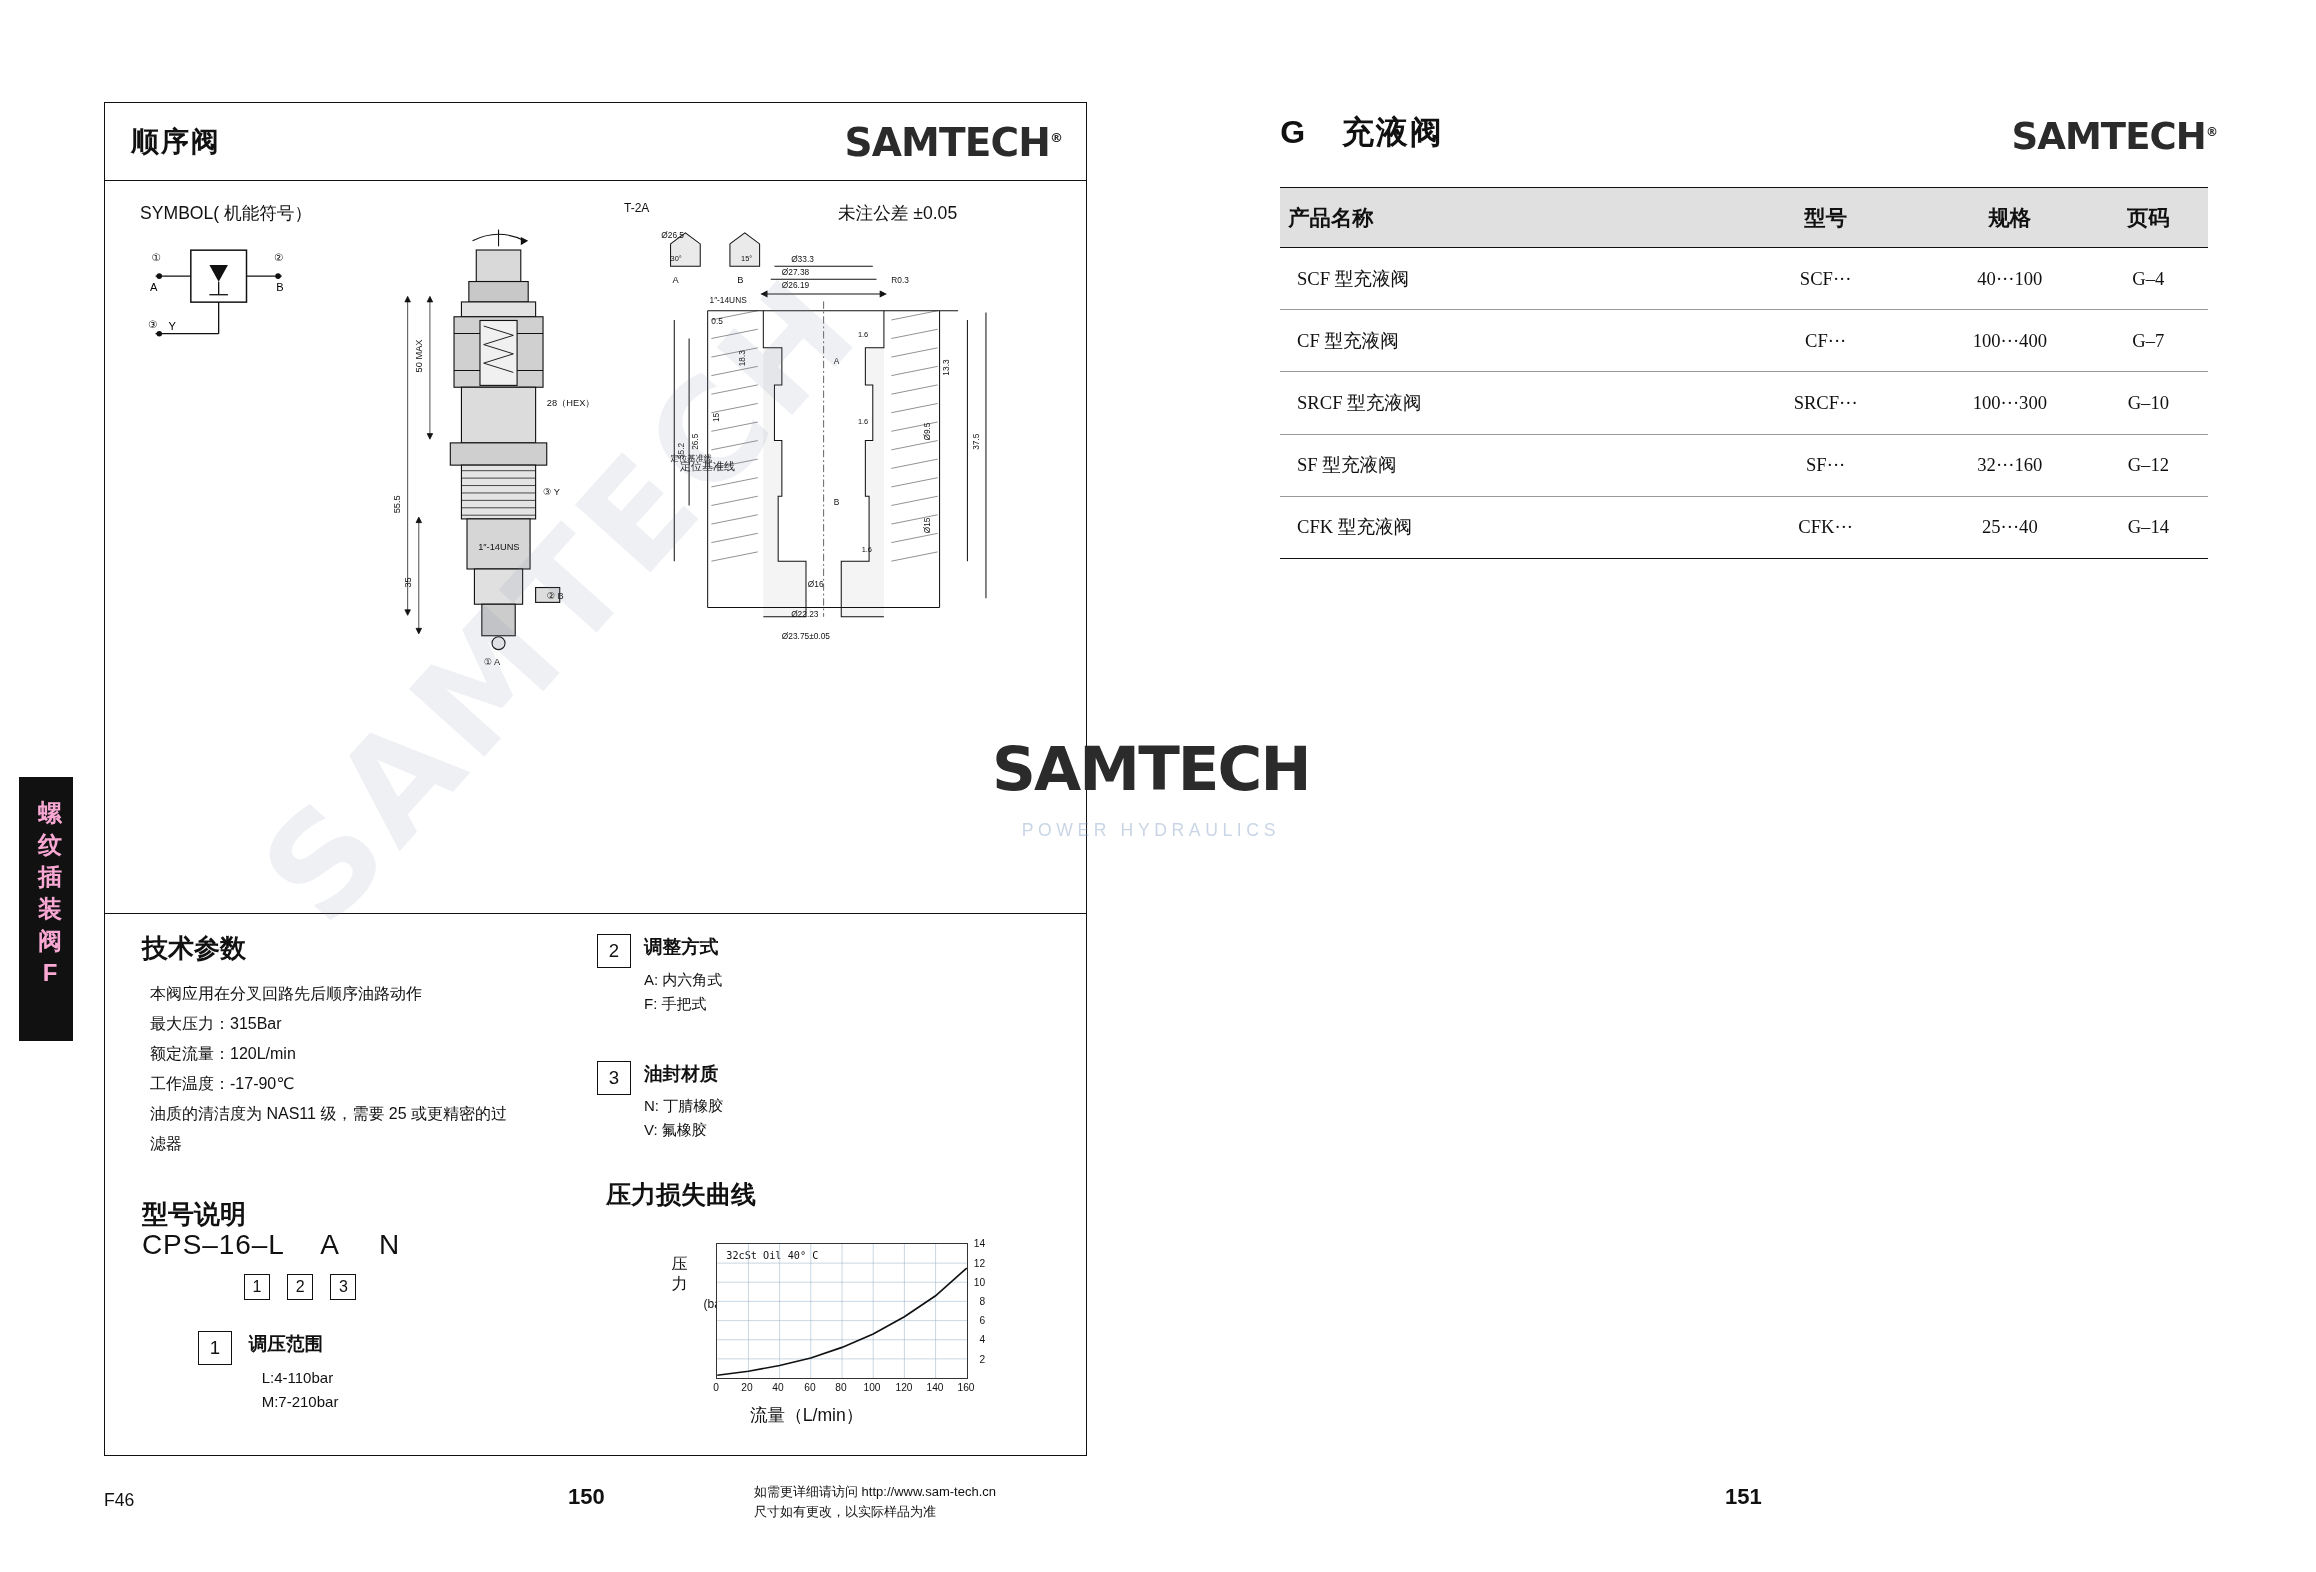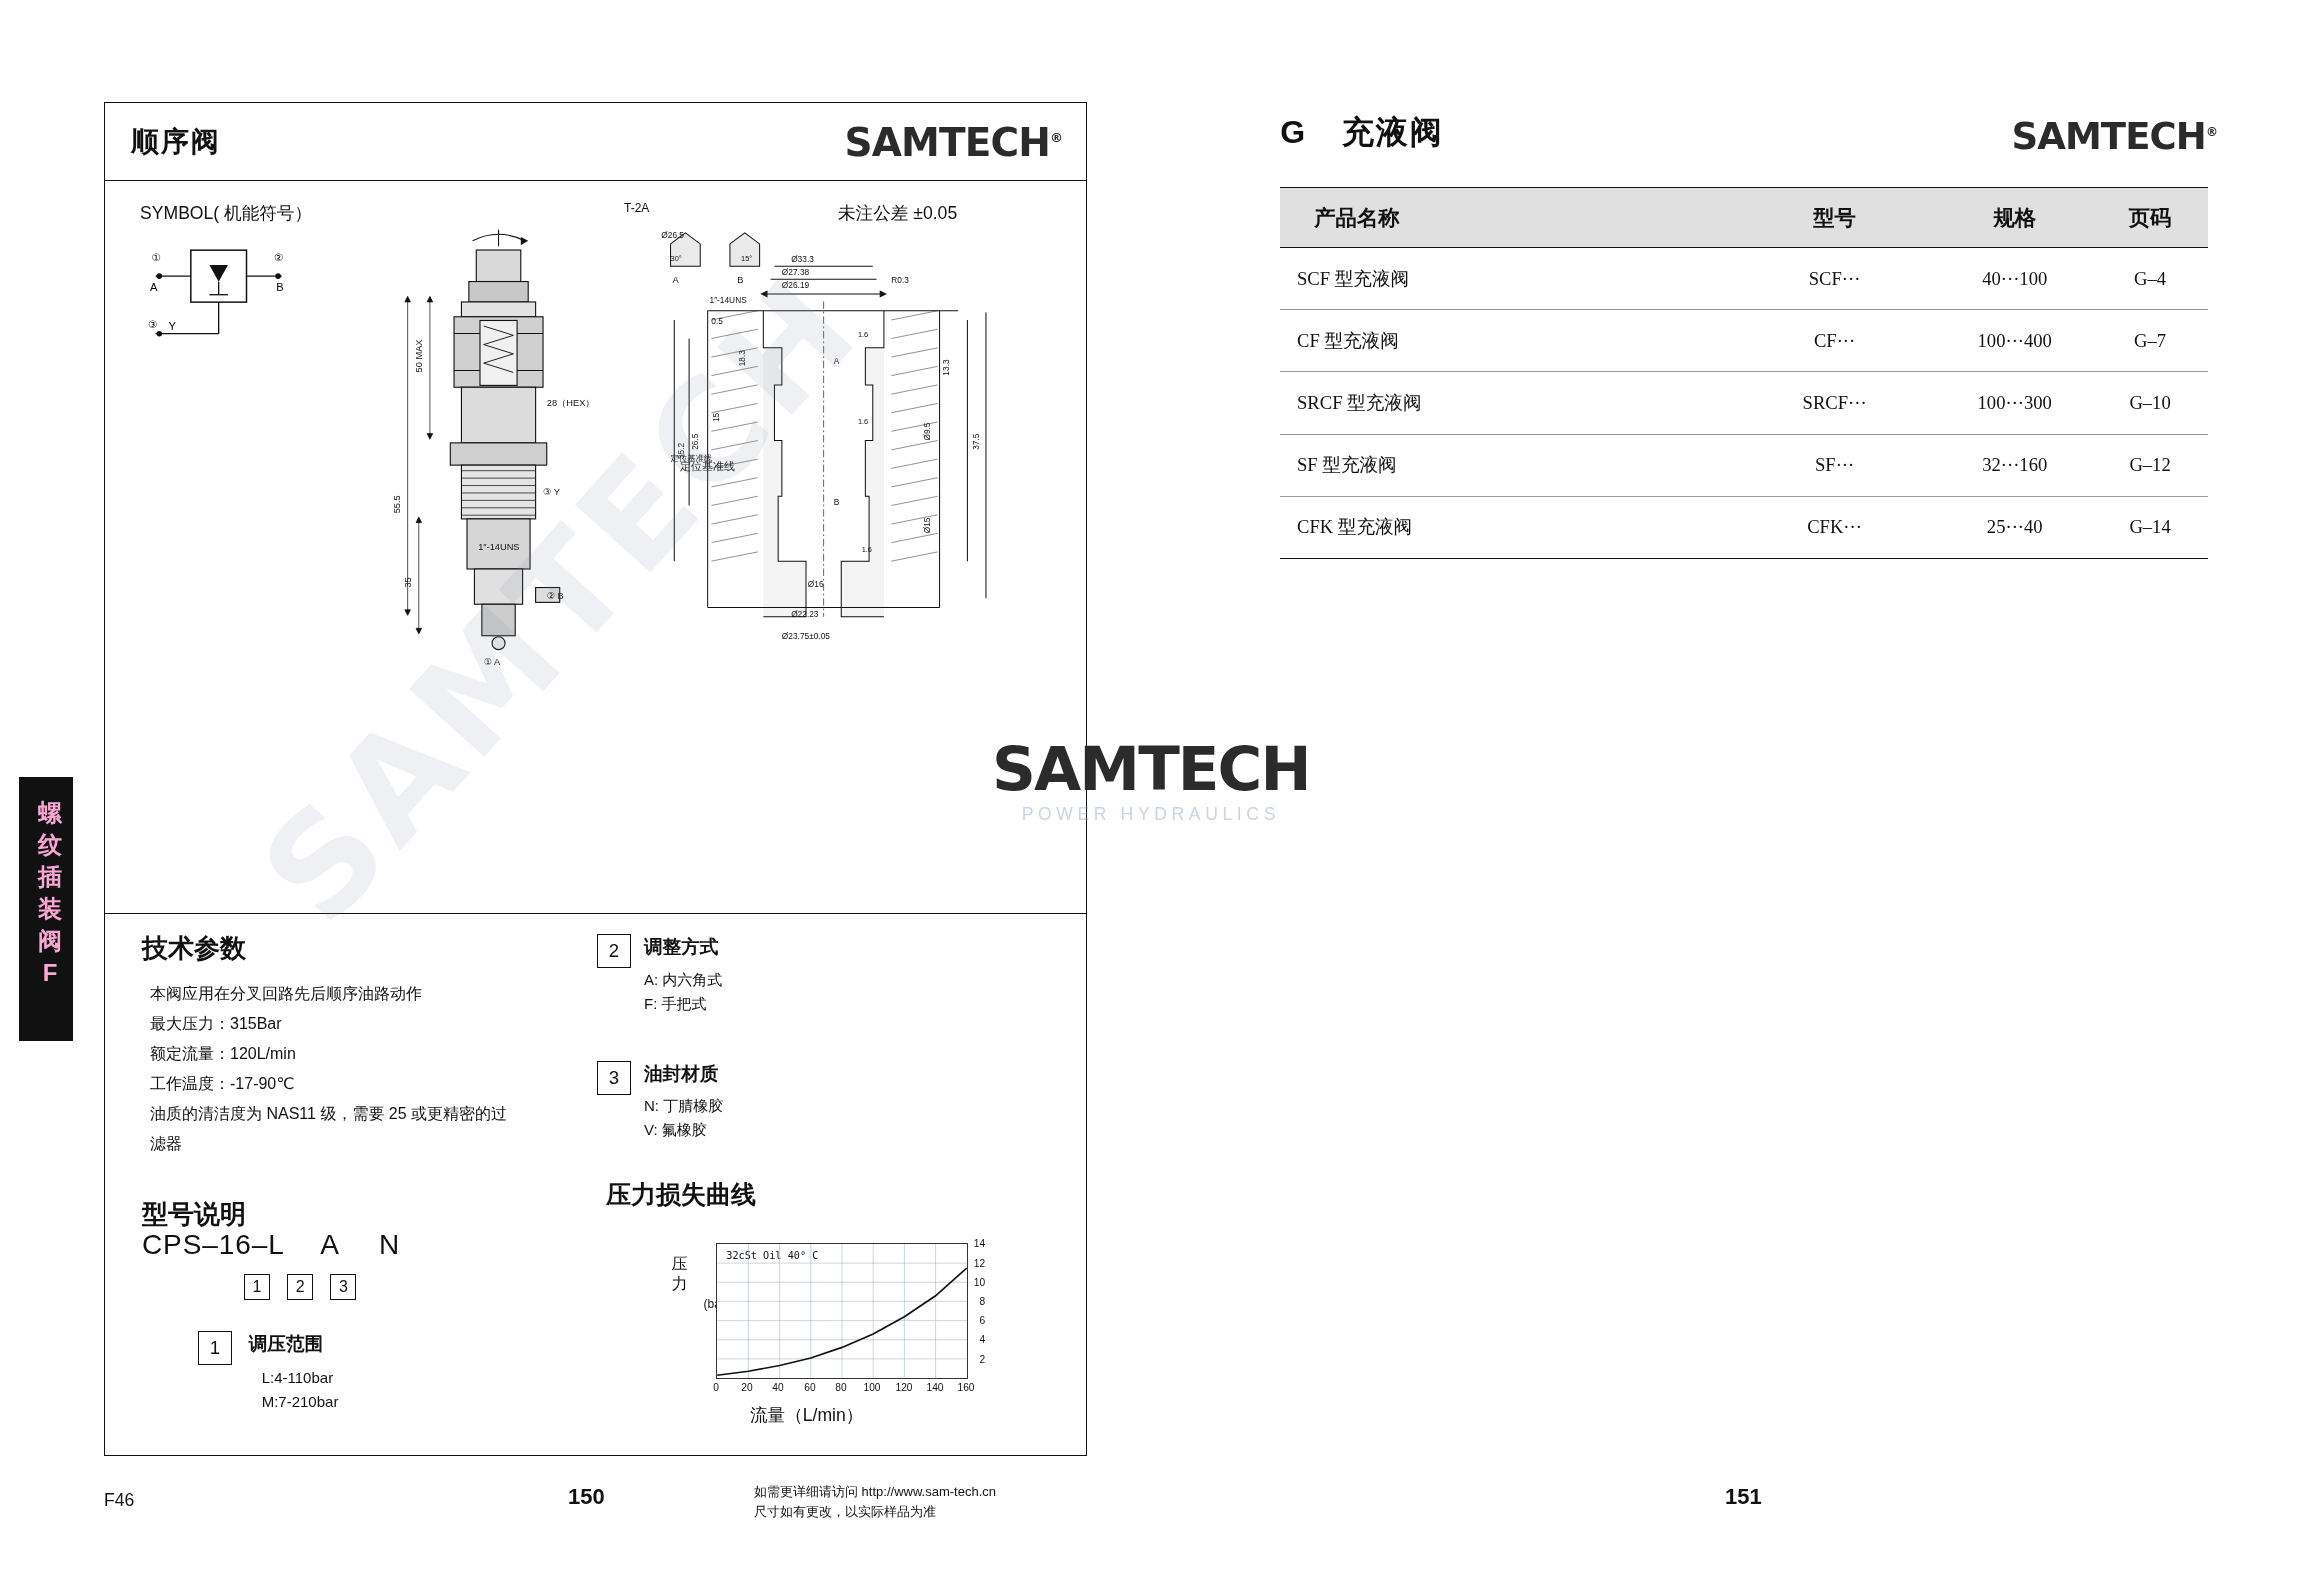--- a/index.html
+++ b/index.html
@@ -62,34 +62,34 @@
   .foot-pageno-right{position:absolute;left:1725px;top:1484px;font-size:22px;font-weight:bold;}
 
   
   .right-page{position:absolute;left:1271px;top:102px;width:946px;height:575px;}
   .rp-sec{position:absolute;left:9.3px;top:9.3px;font-size:32px;font-weight:bold;letter-spacing:1.9px;}
   .rp-logo{position:absolute;right:0;top:13px;font-size:37px;}
   .rp-logo .reg{font-size:12px;vertical-align:super;}
 
   table.cat{position:absolute;left:9.3px;top:85px;width:928px;border-collapse:collapse;}
   table.cat thead th{background:#e0e0e0;font-size:21.3px;font-weight:bold;padding:15px 0;border-top:1.9px solid #111;border-bottom:1.9px solid #111;}
-  table.cat thead th.c1{text-align:left;padding-left:34px;width:436px;}
+  table.cat thead th.c1{text-align:left;padding-left:8px;width:436px;}
   table.cat thead th.c2{width:213px;}
   table.cat thead th.c3{width:158px;}
   table.cat thead th.c4{width:121px;}
   table.cat td{font-size:18.6px;padding:17.6px 0;border-bottom:0.9px solid #999;text-align:center;font-family:"Liberation Serif","DejaVu Serif",serif;}
   table.cat td.c1{text-align:left;padding-left:16.7px;}
   table.cat tr:last-child td{border-bottom:1.9px solid #111;}
 
   
   .wm{position:absolute;pointer-events:none;user-select:none;}
   .wm-diag{left:158px;top:519px;font-size:139px;font-weight:bold;color:rgba(120,140,170,.13);transform:rotate(-48deg);letter-spacing:7.4px;font-family:"DejaVu Sans",sans-serif;}
   .wm-center{left:992px;top:733px;text-align:center;color:rgba(120,150,190,.40);}
   .wm-center .big{font-size:61px;font-weight:bold;letter-spacing:-1.9px;}
-  .wm-center .small{font-size:17.6px;letter-spacing:4.6px;}
+  .wm-center .small{font-size:17.6px;letter-spacing:4.6px;margin-top:16px;}
 </style>
 </head>
 <body>
 
 <div class="page">
 
   <div class="left-page">
 
     <div class="lp-header">
       <div class="lp-title">顺序阀</div>

